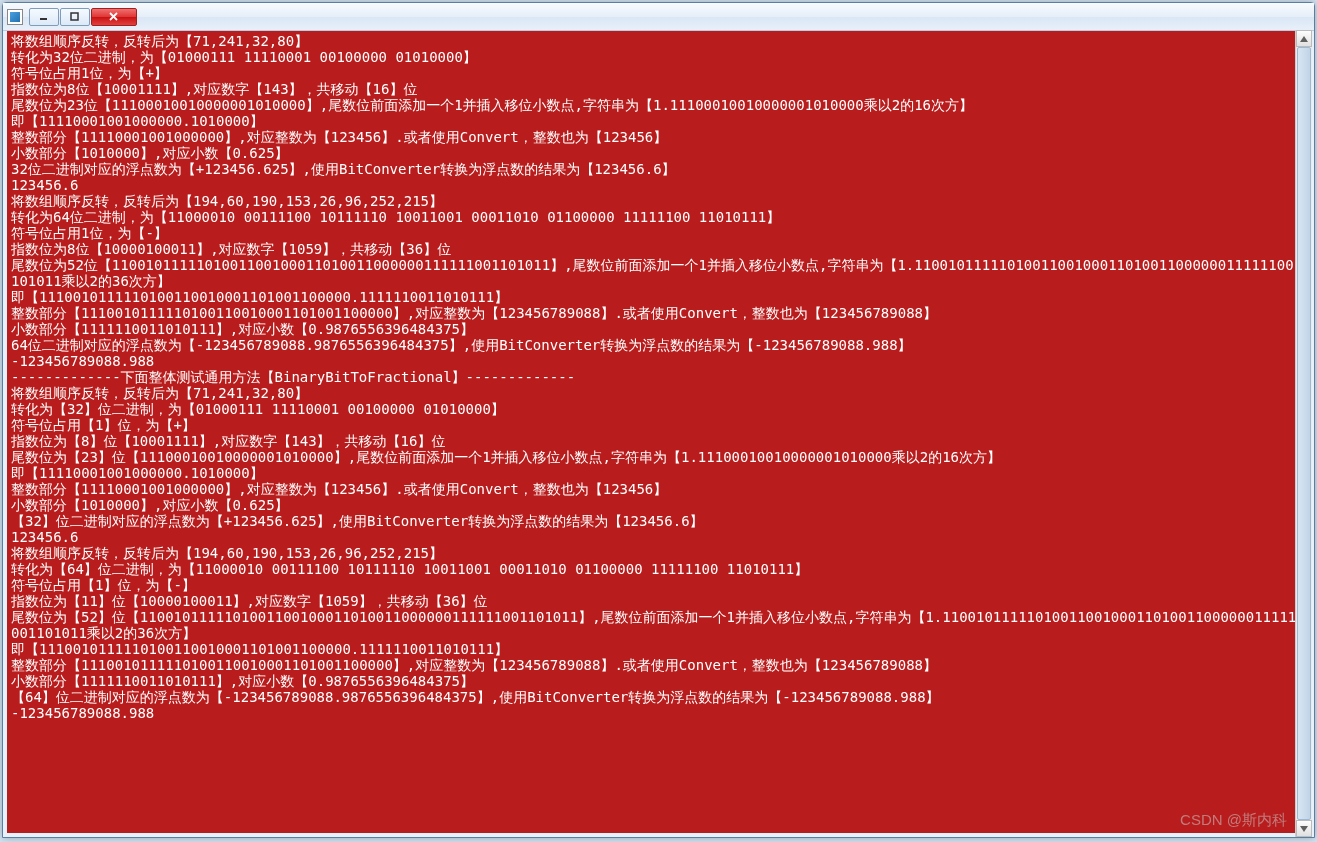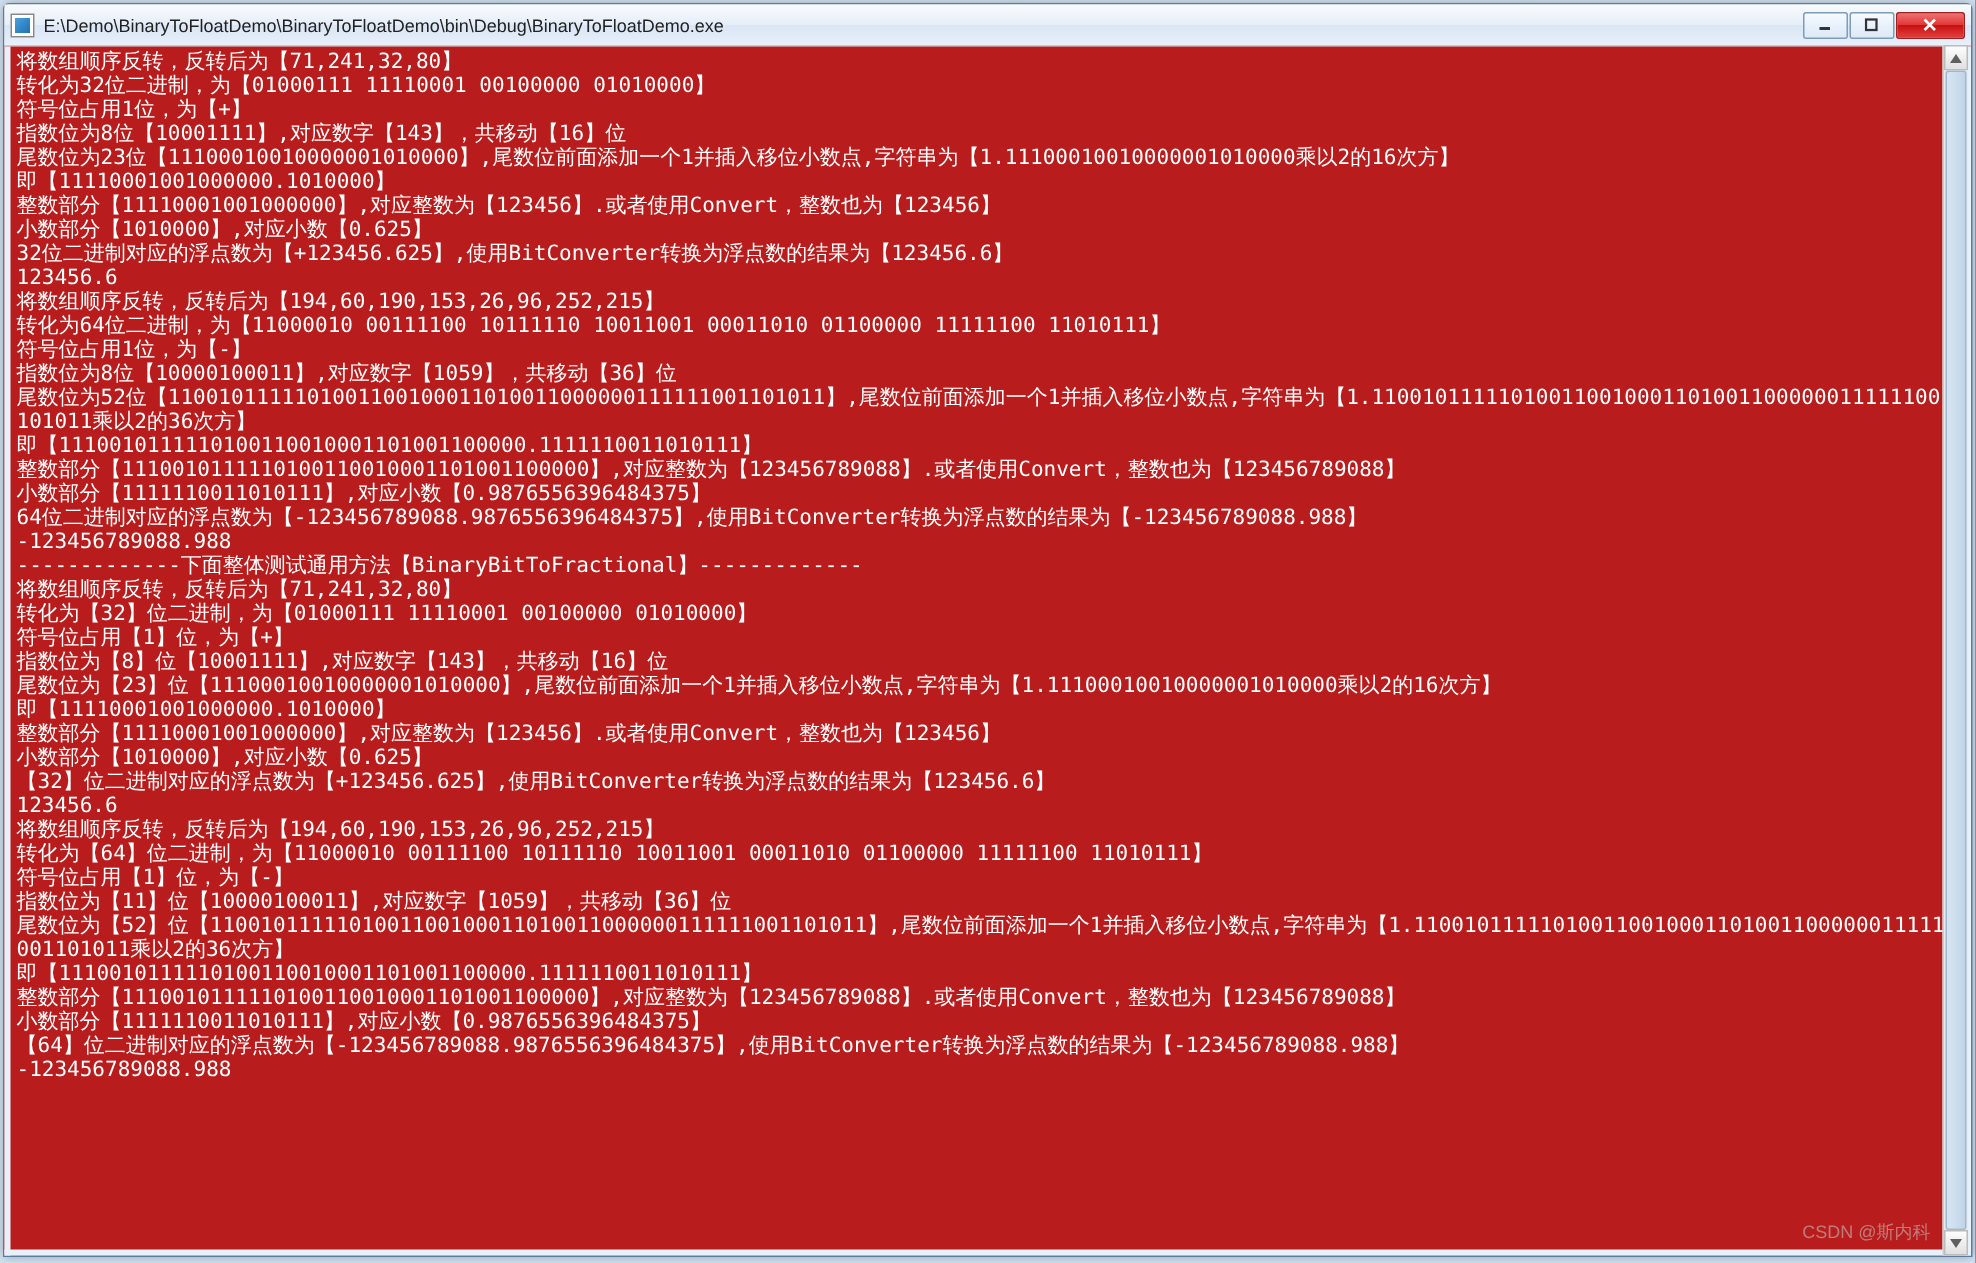--- a/index.html
+++ b/index.html
@@ -132,32 +132,31 @@
       height: 100%;
       background: linear-gradient(to right, #d8e6f2, #c0d4e8);
       border: 1px solid #9cb8d4;
       border-radius: 2px;
     }
     .watermark {
       position: absolute;
       right: 30px;
       bottom: 12px;
       color: rgba(200,200,200,0.55);
-      font-size: 12px;
+      font-size: 15px;
       font-family: sans-serif;
       pointer-events: none;
     }
   </style>
 </head>
 <body>
 
 <div class="window">
   <div class="titlebar">
     <span class="icon"></span>
-    <span class="title">E:\Demo\BinaryToFloatDemo\BinaryToFloatDemo\bin\Debug\BinaryToFloatDemo.exe</span>
     <div class="win-controls">
       <div class="win-btn">
         <svg width="10" height="10" viewBox="0 0 10 10">
             <line x1="1" y1="7" x2="8" y2="7" stroke="#333" stroke-width="2"></line>
           </svg>
       </div>
       <div class="win-btn">
         <svg width="10" height="10" viewBox="0 0 10 10">
             <rect x="1" y="1" width="7" height="7" fill="none" stroke="#333" stroke-width="1.5"></rect>
           </svg>

